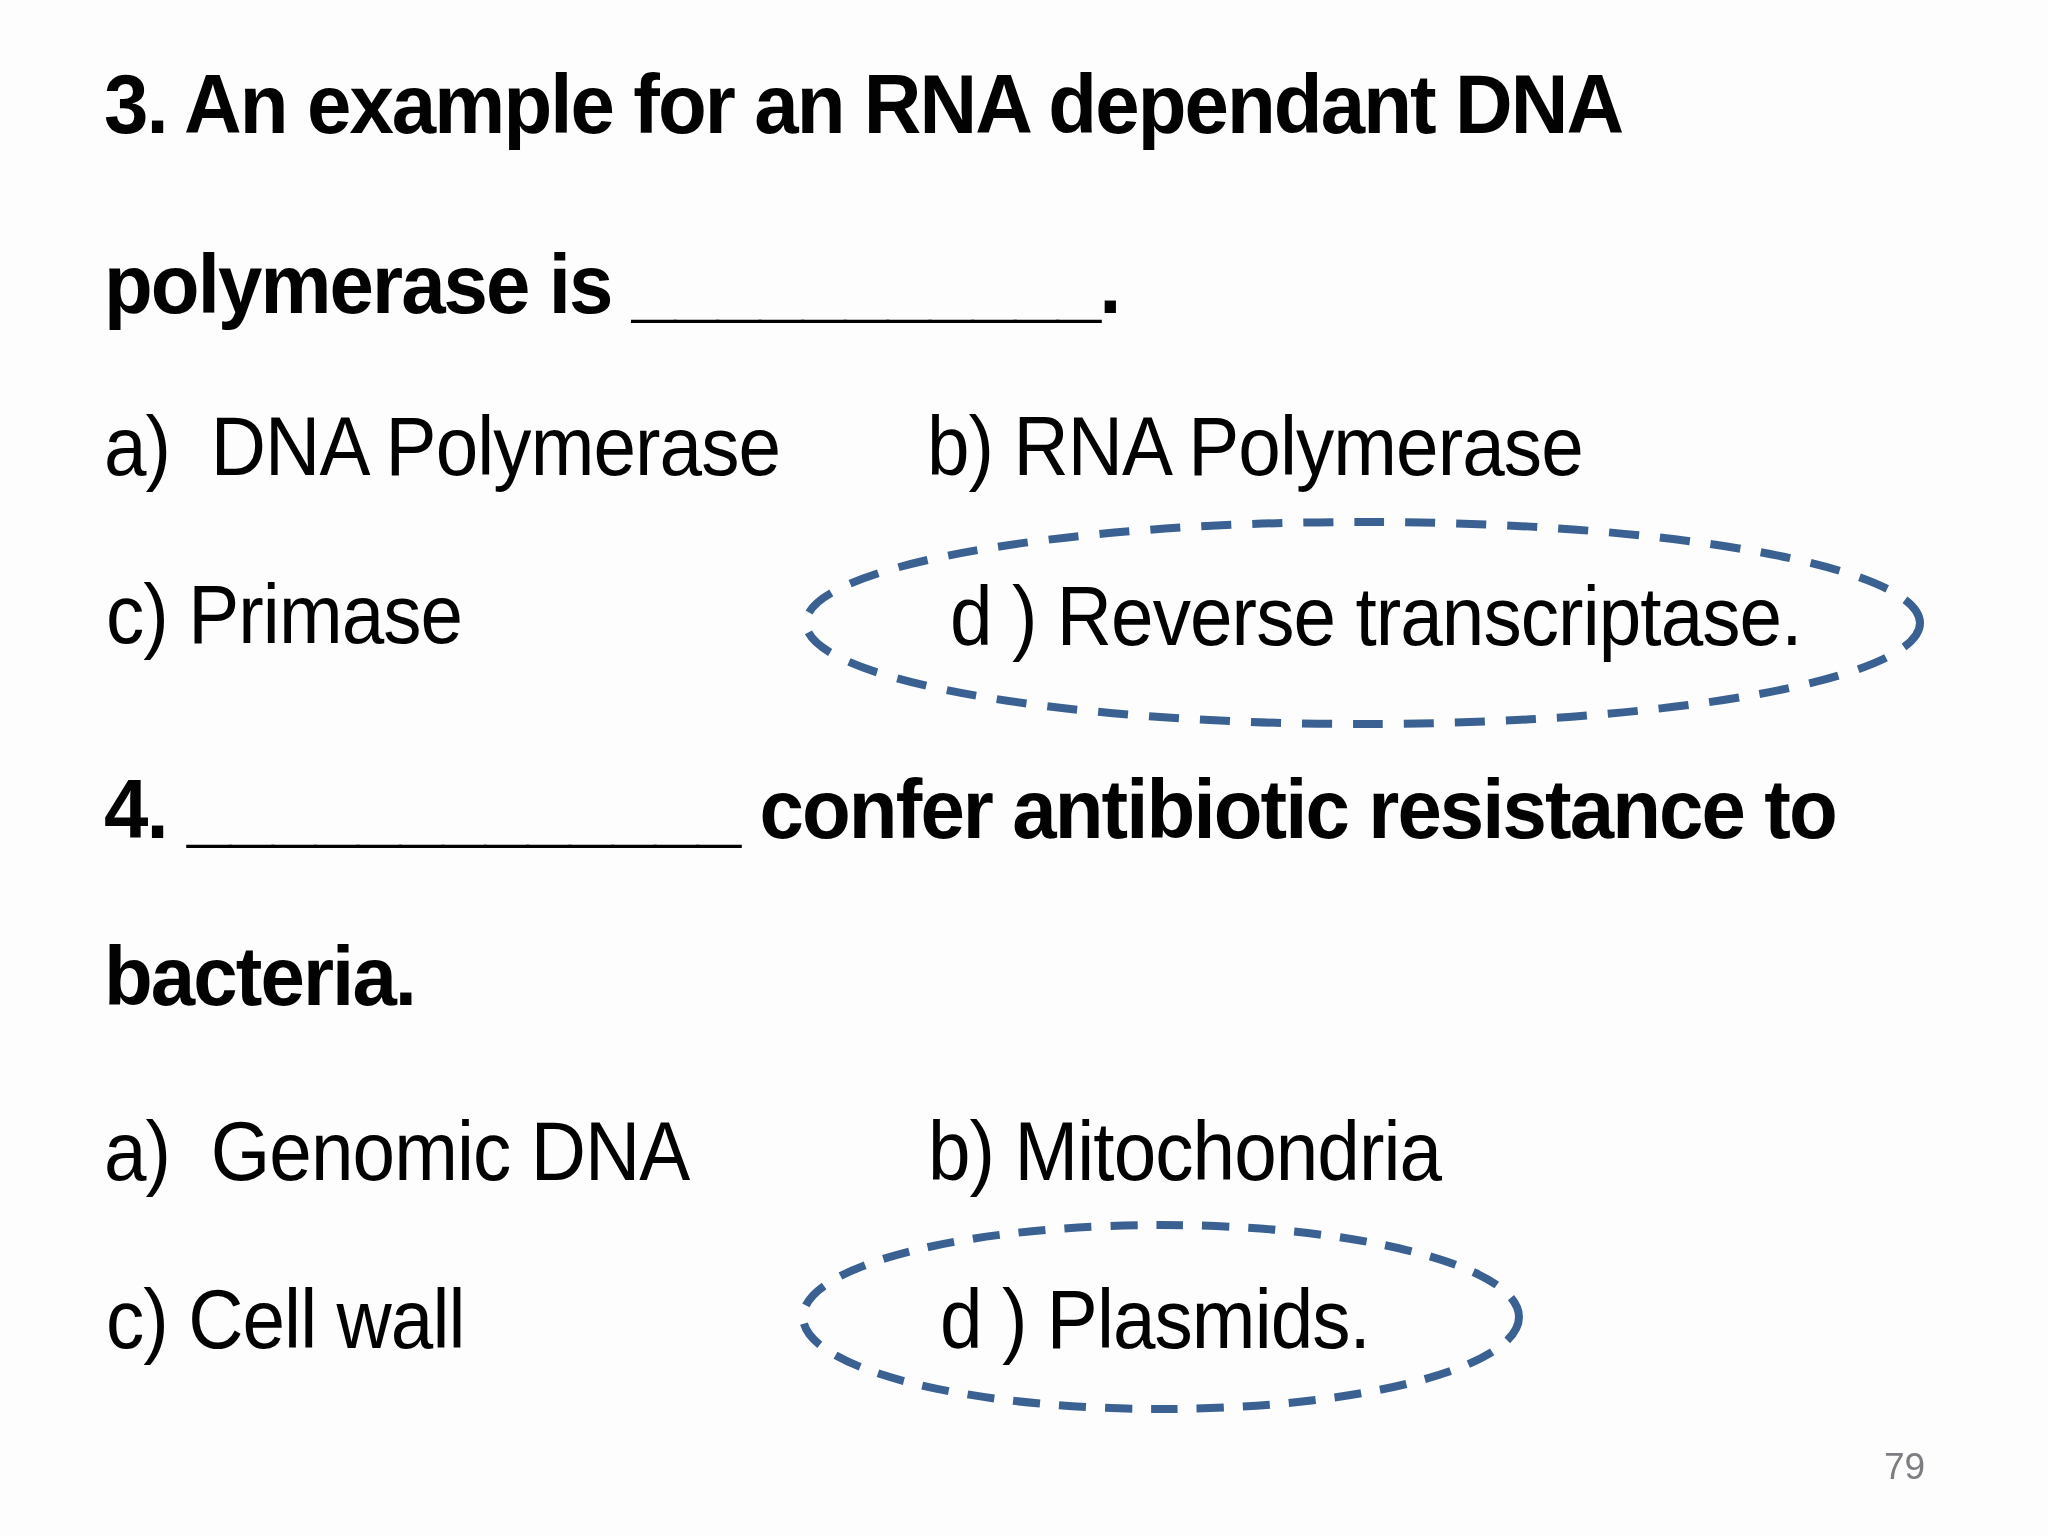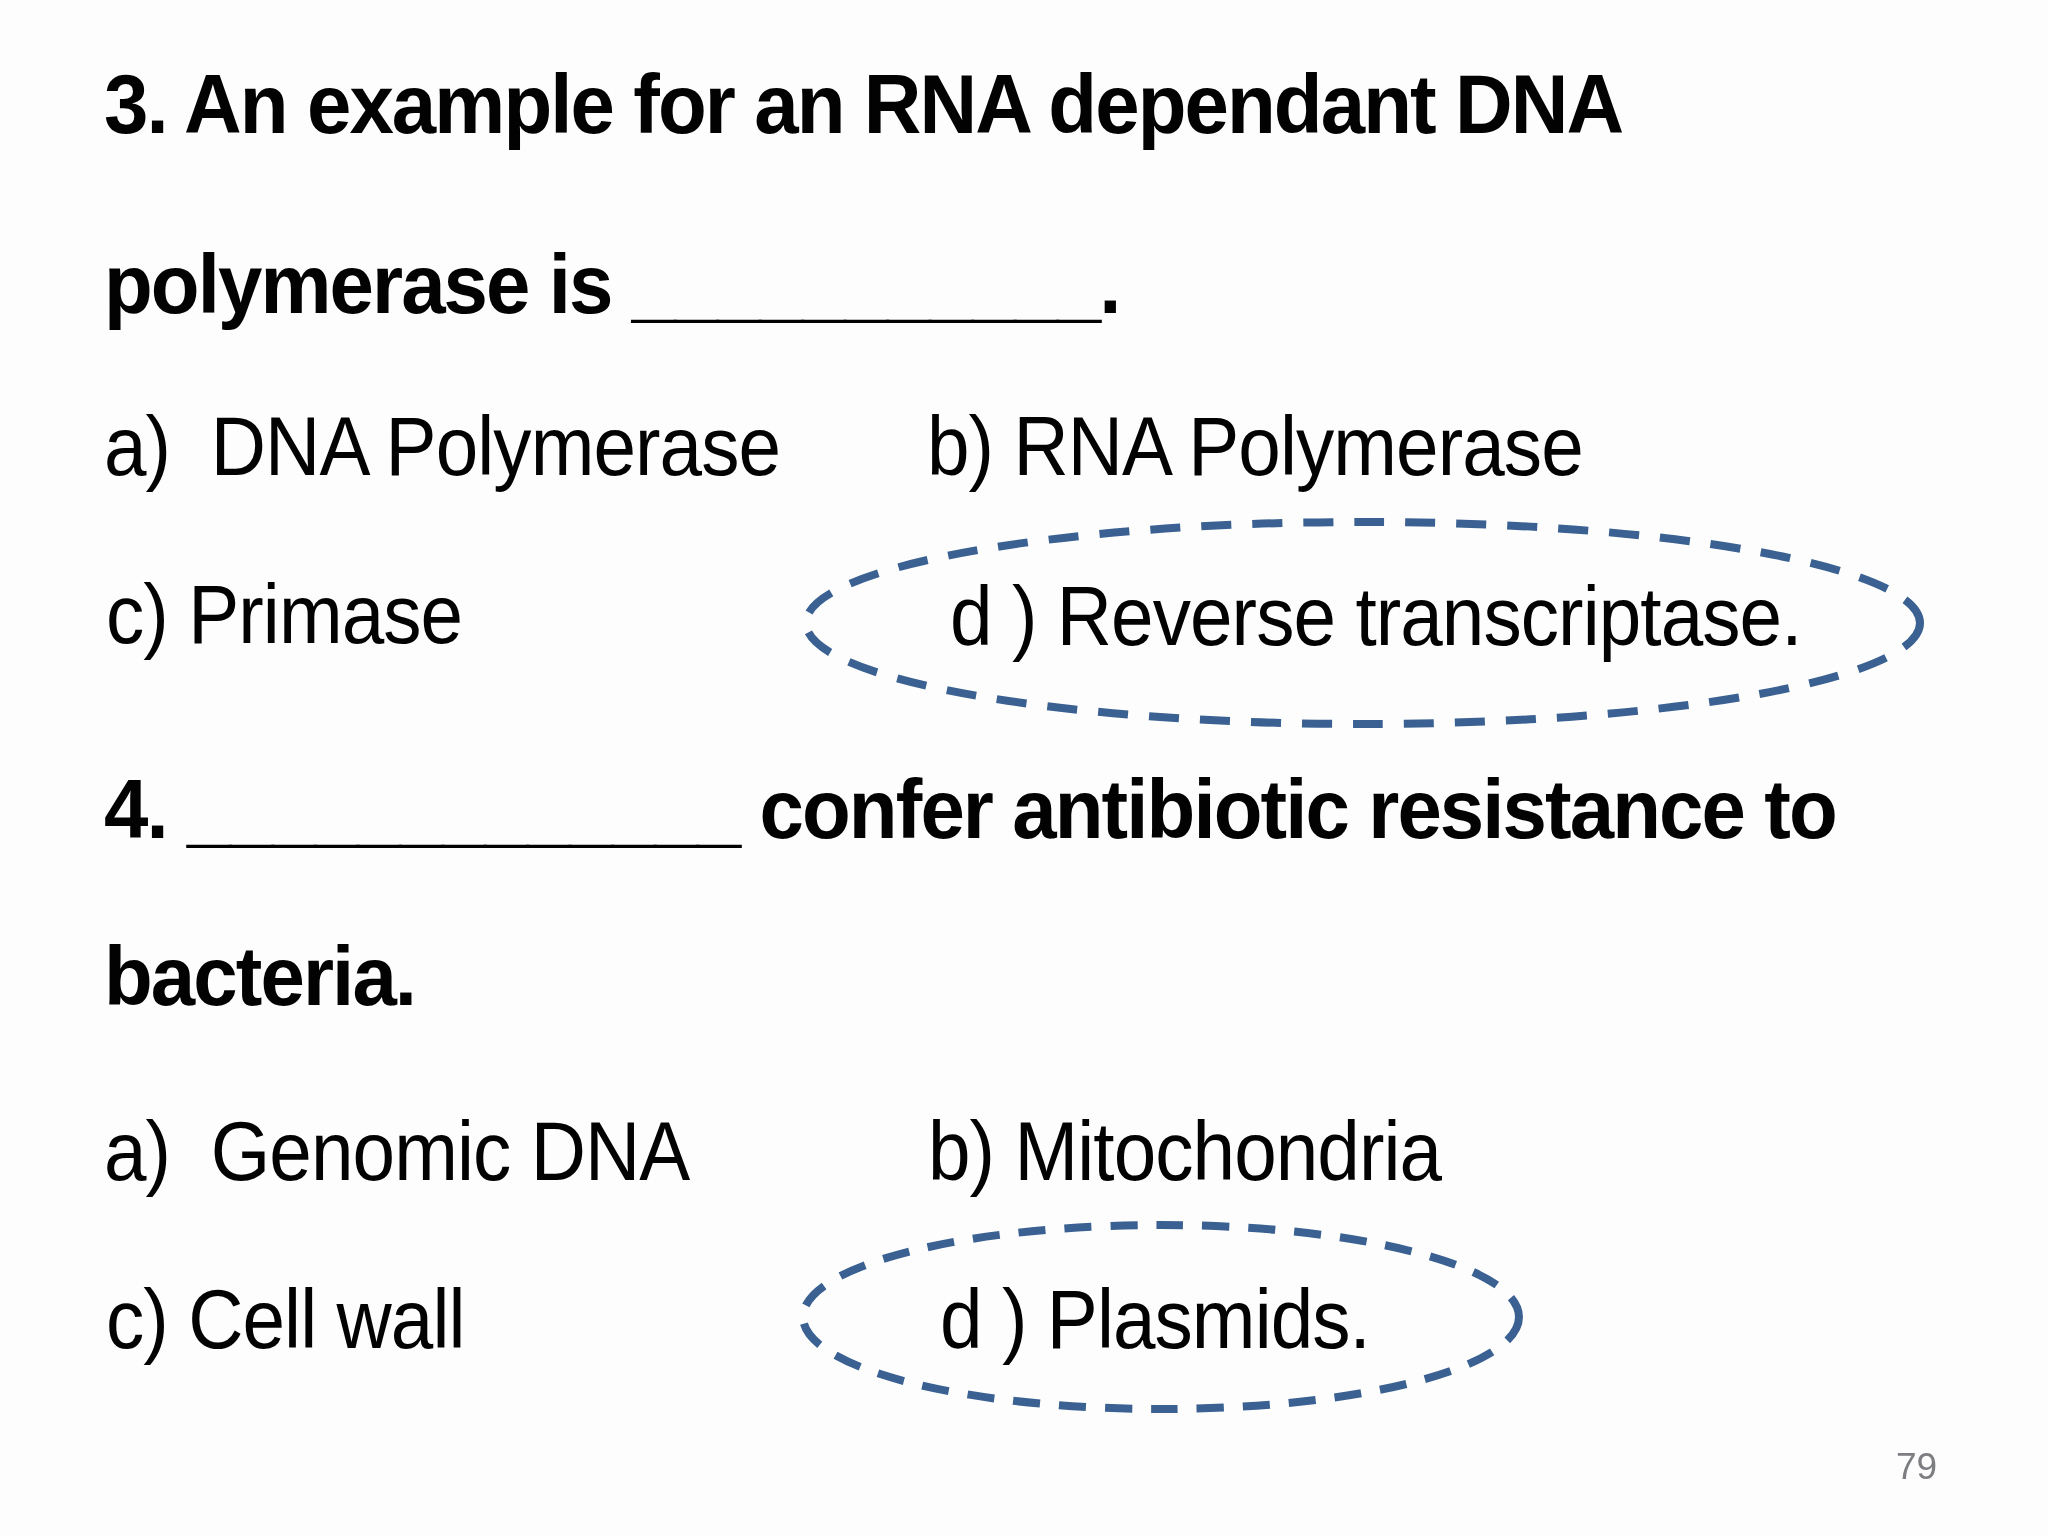--- a/index.html
+++ b/index.html
@@ -75,15 +75,15 @@
   <div class="txt option" style="left:928px; top:1109px;">b) Mitochondria</div>
 
   <div class="txt option" style="left:106px; top:1277px;">c) Cell wall</div>
 
   <div class="txt option" style="left:940px; top:1277px;">d ) Plasmids.</div>
 
   <svg class="answer-ellipse" style="left:795px; top:1216px;" width="732" height="202" viewBox="0 0 732 202">
     <ellipse cx="366" cy="101" rx="358" ry="92" fill="none" stroke-width="8" stroke-dasharray="27 19" stroke="#3a6191"></ellipse>
   </svg>
 
-  <div class="page-number" style="left:1884px; top:1448px; color:#7d7e82;margin-left:12px;">79</div>
+  <div class="page-number" style="left:1884px; top:1448px; color:#7d7e82;">79</div>
 
 </div>
 
 </body></html>

